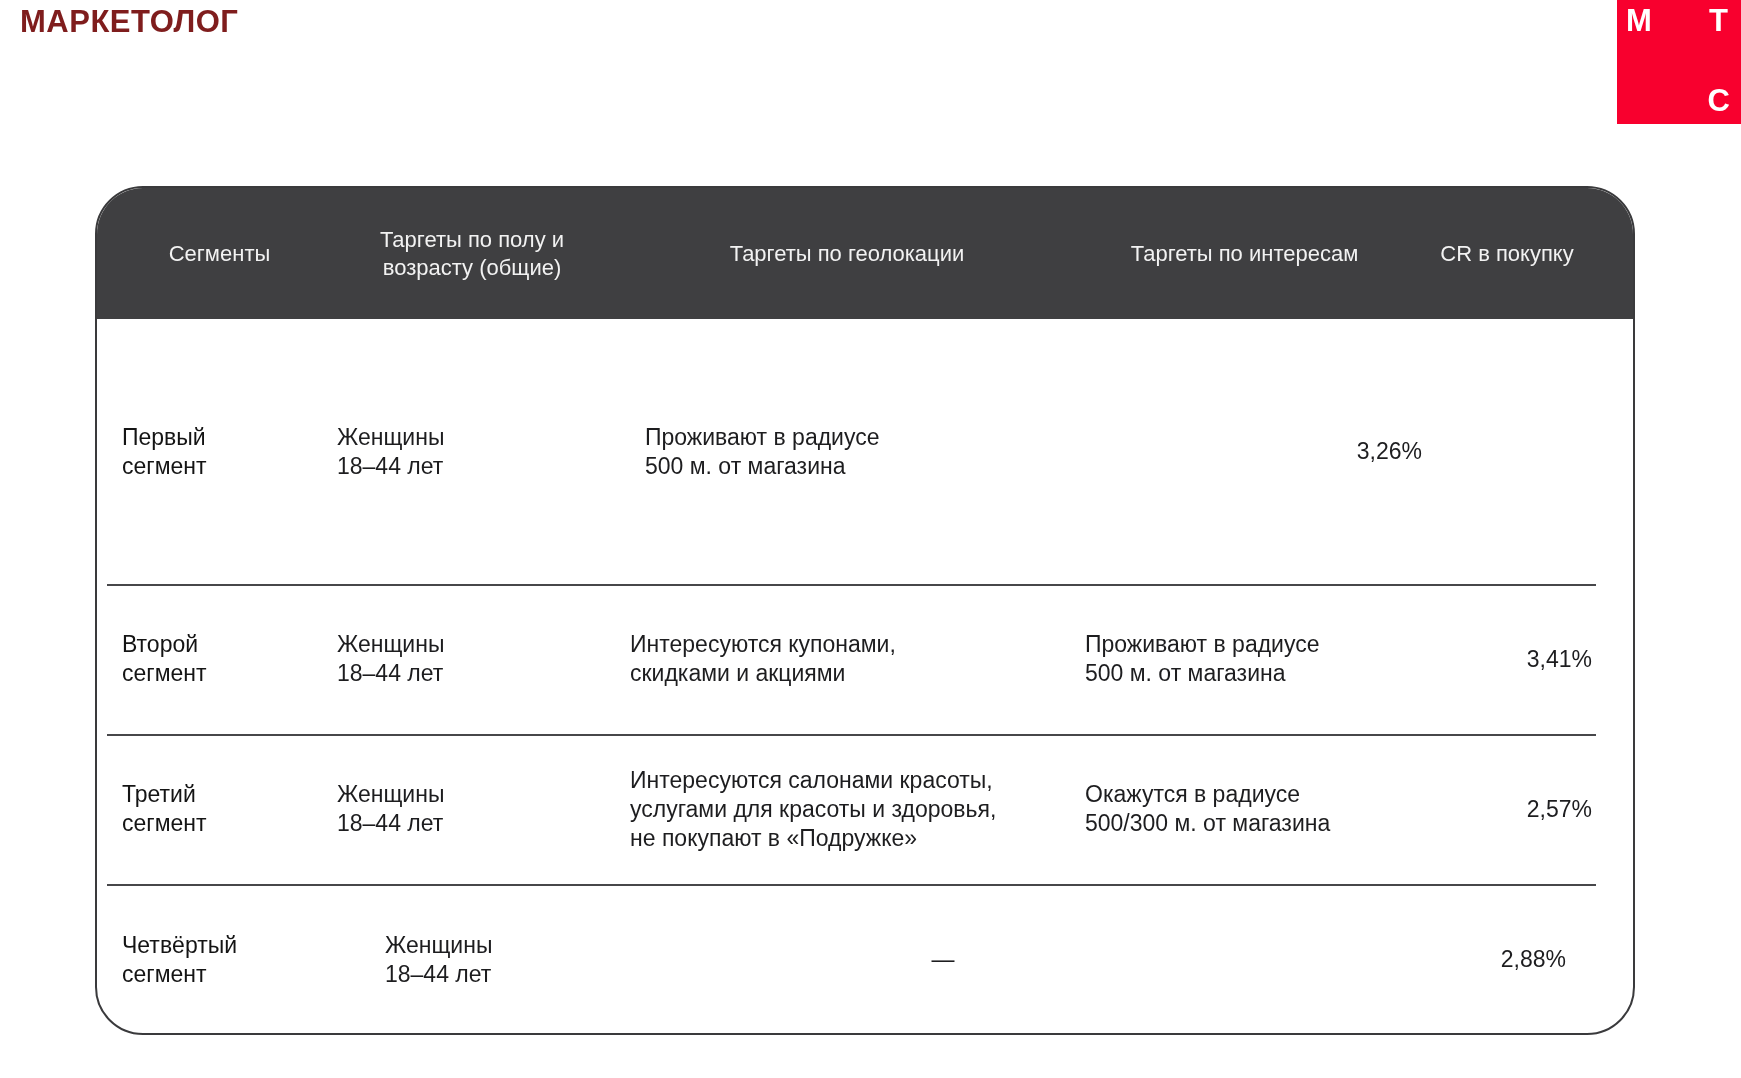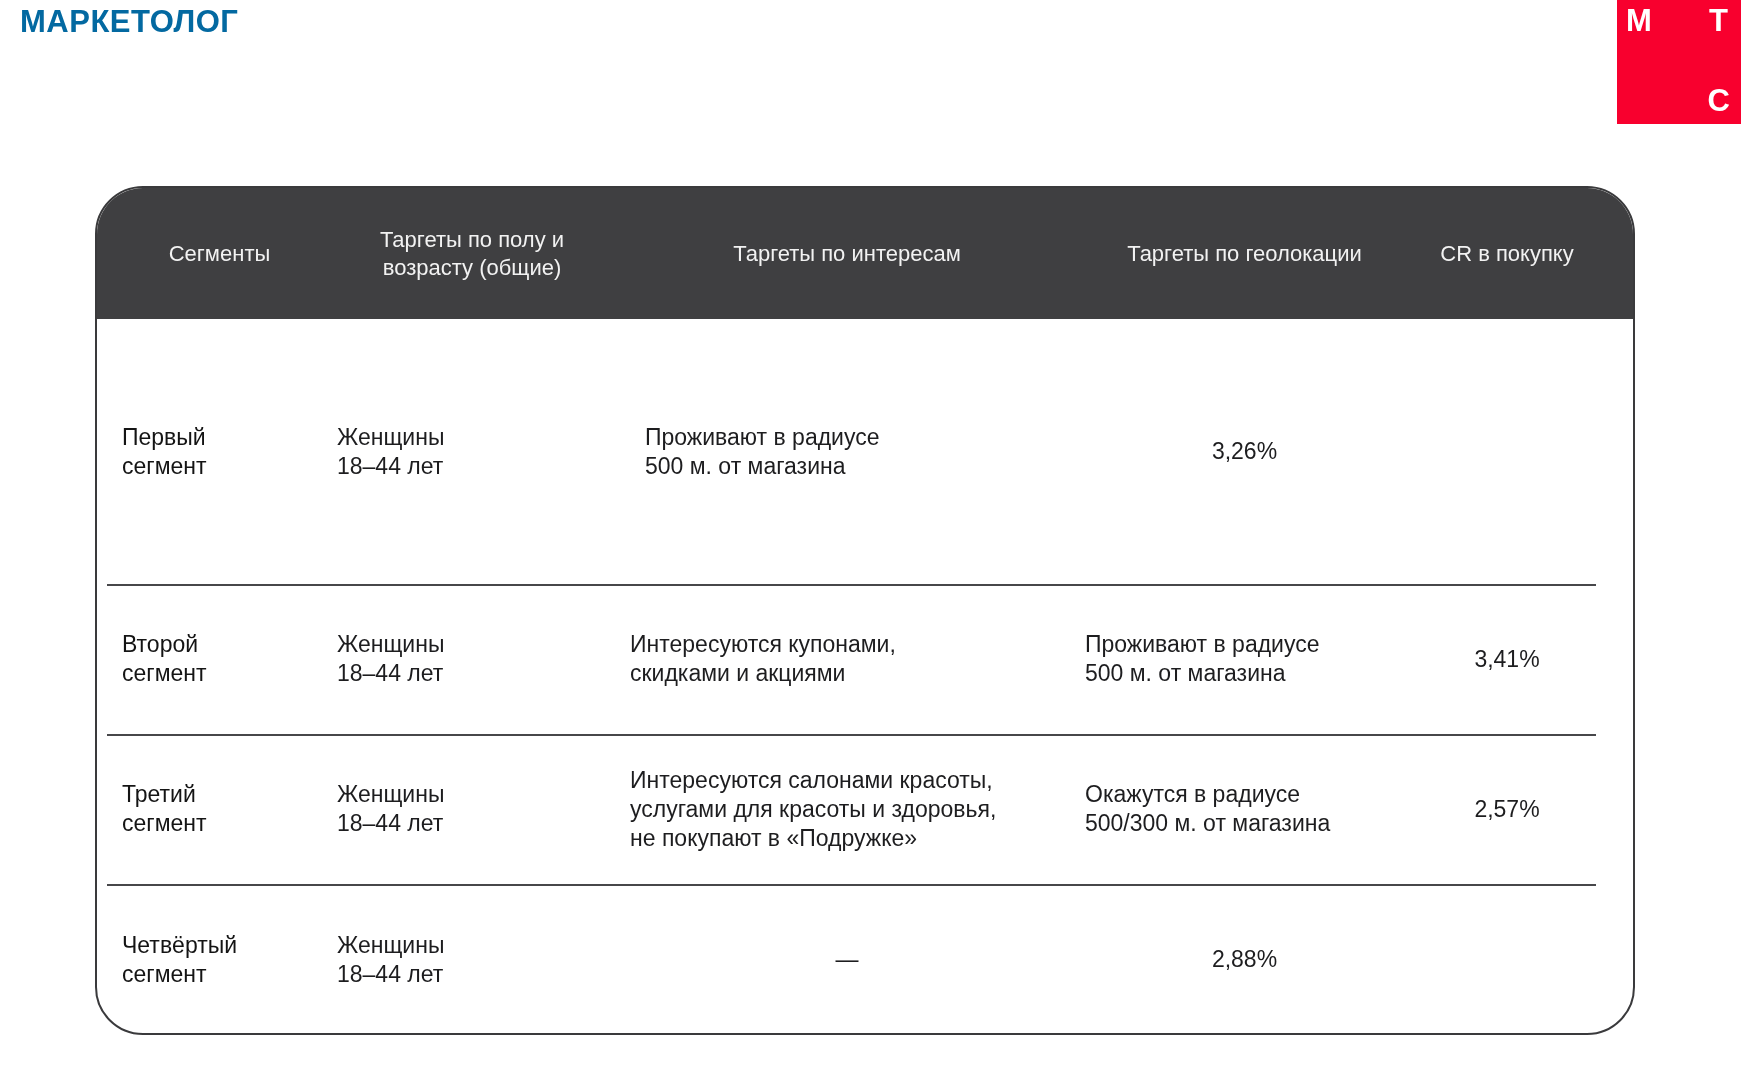--- a/index.html
+++ b/index.html
@@ -12,21 +12,21 @@
   }
   *{margin:0;padding:0;box-sizing:border-box;}
   html,body{width:1741px;height:1078px;background:#ffffff;overflow:hidden;}
   body{
     font-family:"Liberation Sans","DejaVu Sans",sans-serif;
     color:var(--body-text);
     position:relative;
   }
   .page-title{
     position:absolute;left:20px;top:0px;
-    font-size:31px;font-weight:800;letter-spacing:.5px;color:#0369a1;
+    font-size:31px;font-weight:800;letter-spacing:.5px;color:#7f1d1d;
     line-height:44px;
   }
   
   .logo{
     position:absolute;top:0;right:0;width:124px;height:124px;
     background:var(--accent);
   }
   .logo span{
     position:absolute;color:#ffffff;font-weight:700;font-size:31px;line-height:31px;
   }
@@ -53,52 +53,52 @@
     background:var(--header-bg);
     color:var(--header-text);
     font-size:22px;line-height:28px;
   }
   .thead .hc{text-align:center;white-space:pre-line;}
   .thead .hc.first{text-align:center;padding-left:25px;}
   .trow{position:relative;font-size:23px;line-height:29px;}
   .trow.r1{height:265px;}
   .trow.r2{height:150px;}
   .trow.r3{height:150px;}
-  .trow.r4{height:151px;}
+  .trow.r4{height:151px;gap:48px;}
   .trow.r2::before,.trow.r3::before,.trow.r4::before{
     content:"";position:absolute;top:0;left:10px;right:37px;height:2px;
     background:var(--divider);
   }
   .cell{white-space:pre-line;}
   .c1{padding-left:25px;font-weight:400;color:#141414;}
   .c2{padding-left:20px;}
   .c3{padding-left:3px;}
   .c3.dash{padding-left:0;text-align:center;}
   .c4{padding-left:18px;}
-  .c5{text-align:center;}
+  .c5{text-align:right;}
 </style>
 </head>
 <body>
 
 <h1 class="page-title">МАРКЕТОЛОГ</h1>
 
 <div class="logo">
   <span class="l-m">М</span>
   <span class="l-t">Т</span>
   <span class="l-c">С</span>
 </div>
 
 <div class="seg-table">
 
   <div class="grid-row thead">
     <div class="hc first">Сегменты</div>
     <div class="hc">Таргеты по полу и
 возрасту (общие)</div>
+    <div class="hc">Таргеты по геолокации</div>
     <div class="hc">Таргеты по интересам</div>
-    <div class="hc">Таргеты по геолокации</div>
     <div class="hc">CR в покупку</div>
   </div>
 
   <div class="grid-row trow r1">
     <div class="cell c1">Первый
 сегмент</div>
     <div class="cell c2">Женщины
 18–44 лет</div>
     <div class="cell c4">Проживают в радиусе
 500 м. от магазина</div>

